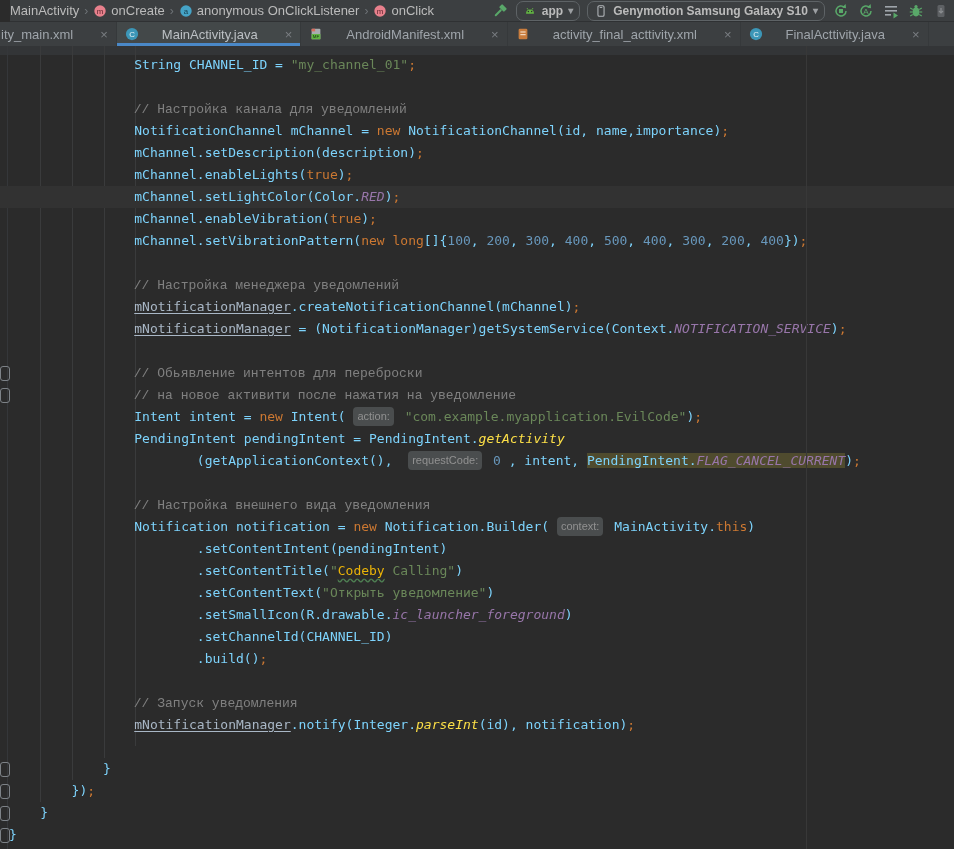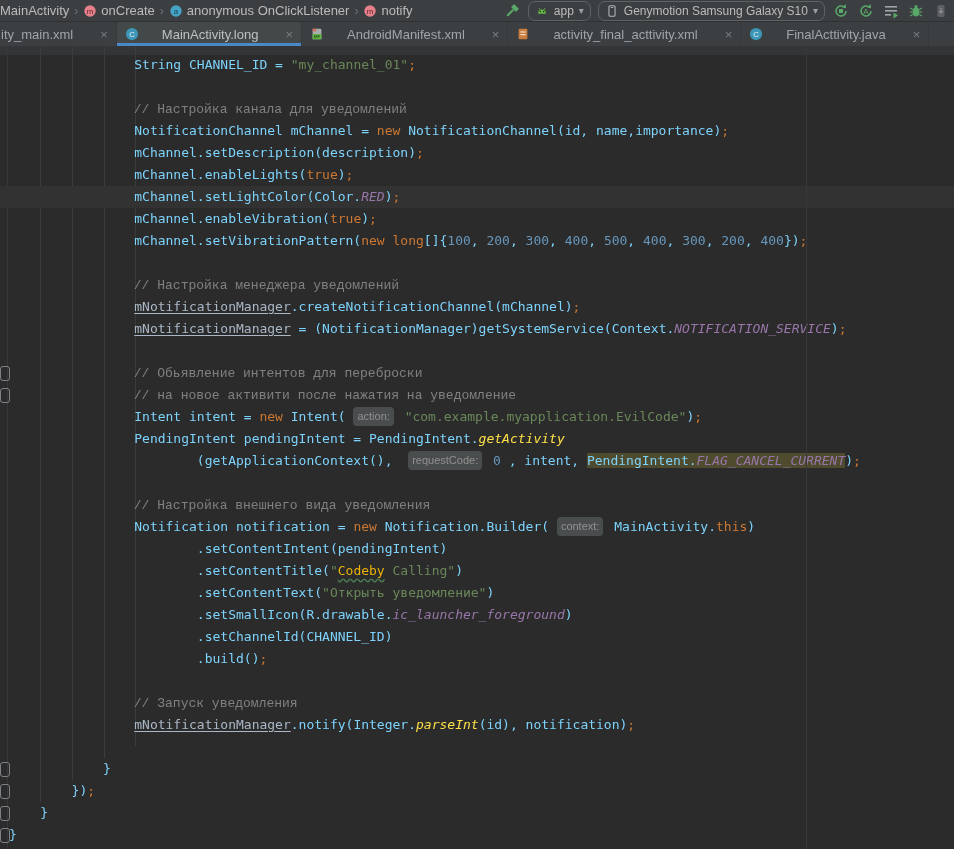--- a/index.html
+++ b/index.html
@@ -1,27 +1,27 @@
 <!DOCTYPE html>
 <html><head>
 <meta charset="utf-8">
 <style>
   html,body{margin:0;padding:0;background:#2B2B2B;width:954px;height:849px;overflow:hidden;
     font-family:"Liberation Sans",sans-serif;-webkit-font-smoothing:antialiased;}
   
-  .toolbar{height:22px;background:#3C3F41;display:flex;align-items:center;border-bottom:1px solid #2f3133;box-sizing:border-box;}
+  .toolbar{height:22px;background:#3C3F41;display:flex;align-items:center;border-bottom:1px solid #2f3133;box-sizing:border-box;margin-left:10px;}
   .crumbs{display:flex;align-items:center;color:#BBBBBB;font-size:13px;white-space:nowrap;}
   .crumb{display:flex;align-items:center;gap:4px;}
   .crumb-sep{color:#6E7377;font-size:12px;margin:0 5px;}
   .crumb svg{width:14px;height:14px;}
   .tb-right{margin-left:auto;display:flex;align-items:center;gap:7px;padding-right:4px;}
   .tb-icon{width:18px;height:18px;display:flex;align-items:center;justify-content:center;cursor:pointer;}
   .tb-icon svg{width:16px;height:16px;}
   .combo{display:flex;align-items:center;gap:5px;border:1px solid #5E6366;border-radius:7px;height:18px;
-    padding:0 6px;color:#BBBBBB;font-size:12px;cursor:pointer;white-space:nowrap;}
+    padding:0 6px;color:#BBBBBB;font-size:12px;cursor:pointer;white-space:nowrap;font-weight:bold;}
   .combo .caret{color:#9DA0A3;font-size:10px;}
   .combo svg{width:14px;height:14px;}
   
   .tabbar{height:24px;background:#3C3F41;display:flex;align-items:stretch;overflow:hidden;}
   .tab{display:flex;align-items:center;gap:23px;padding:0 8px;font-size:13px;color:#9FA5AB;cursor:pointer;
     white-space:nowrap;border-right:1px solid #36393b;box-sizing:border-box;}
   .tab svg{width:14px;height:14px;flex:0 0 auto;}
   .tab .close{color:#7A7E82;font-size:13px;margin-left:4px;line-height:1;}
   .tab.active{background:#434849;color:#BCC0C4;box-shadow:inset 0 -3px 0 #4A88C7;}
   .tab.clipped{padding-left:1px;}
@@ -73,21 +73,21 @@
           <text x="8" y="11" text-anchor="middle" font-size="9" font-family="sans-serif" fill="#17404F">a</text>
         </svg>
         <span>anonymous OnClickListener</span>
       </span>
       <span class="crumb-sep">›</span>
       <span class="crumb">
         <svg viewBox="0 0 16 16">
           <circle cx="8" cy="8" r="6.5" fill="#E8808C"></circle>
           <text x="8" y="11" text-anchor="middle" font-size="9" font-family="sans-serif" fill="#5C242D">m</text>
         </svg>
-        <span>notify</span>
+        <span>onClick</span>
       </span>
     </div>
   <div class="tb-right">
     <div class="tb-icon">
       <svg viewBox="0 0 16 16">
           <g transform="rotate(45 8 8)">
             <rect x="4.5" y="1.5" width="7" height="4.5" rx="1" fill="#59A869"></rect>
             <rect x="7" y="6" width="2" height="9" rx="1" fill="#59A869"></rect>
           </g>
         </svg>
@@ -159,21 +159,21 @@
 <div class="tabbar">
     <div class="tab clipped">
       <span>ity_main.xml</span>
       <span class="close">×</span>
     </div>
     <div class="tab active">
       <svg viewBox="0 0 16 16">
         <circle cx="8" cy="8" r="7" fill="#3C96B7"></circle>
         <text x="8" y="11.5" text-anchor="middle" font-size="9" font-family="sans-serif" fill="#EAF3F6">C</text>
       </svg>
-      <span>MainActivity.long</span>
+      <span>MainActivity.java</span>
       <span class="close">×</span>
     </div>
     <div class="tab">
       <svg viewBox="0 0 16 16">
         <rect x="3" y="2" width="10" height="12" rx="1" fill="#A8ADB0"></rect>
         <rect x="3" y="2" width="4" height="3" fill="#D86C5E"></rect>
         <rect x="3" y="8" width="10" height="6" fill="#62B543"></rect>
         <text x="8" y="13" text-anchor="middle" font-size="5" font-family="sans-serif" fill="#123312">MF</text>
       </svg>
       <span>AndroidManifest.xml</span>

